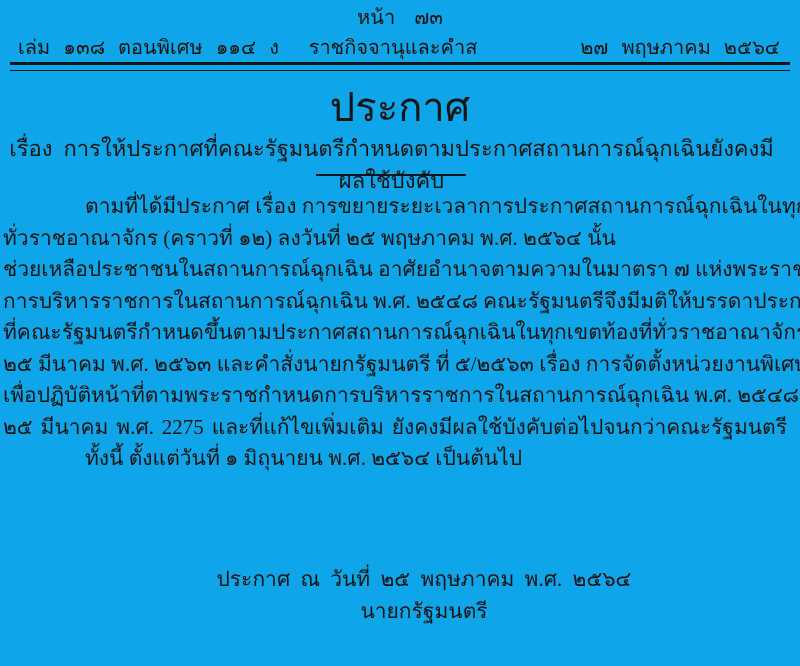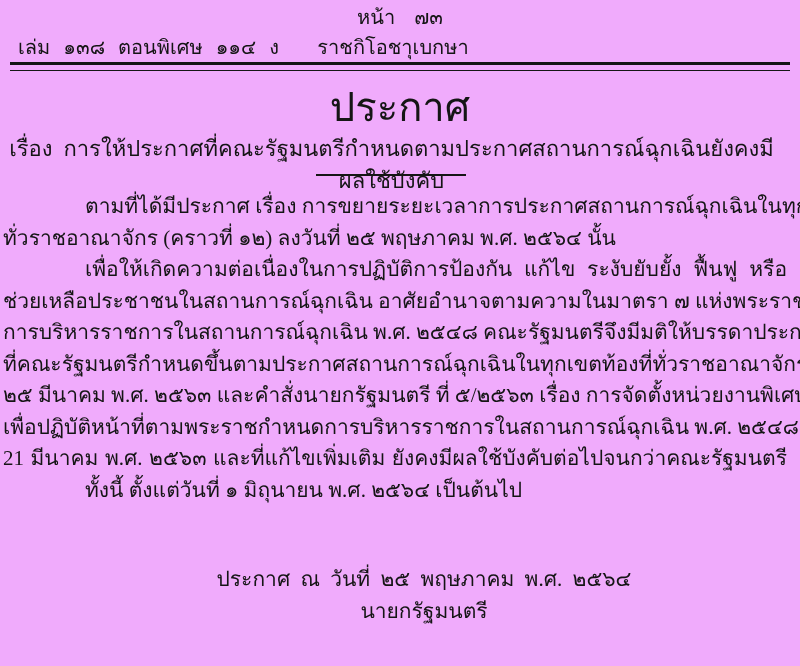--- a/index.html
+++ b/index.html
@@ -4,21 +4,21 @@
 <style>
   html, body {
     margin: 0;
     padding: 0;
     background: #ffffff;
   }
   .page {
     position: relative;
     width: 800px;
     height: 666px;
-    background: #f0abfc;
+    background: #0ea5e9;
     color: #151515;
     font-family: "Liberation Serif", serif;
     overflow: hidden;
   }
 
   
   .page-head {
     position: absolute;
     top: 4px; left: 0; right: 0;
     text-align: center;
@@ -118,42 +118,42 @@
 </style>
 </head>
 <body>
 
 <div class="page">
 
   <div class="page-head">หน้า ๗๓</div>
 
   <div class="masthead-row">
     <span class="masthead-volume">เล่ม ๑๓๘ ตอนพิเศษ ๑๑๔ ง</span>
-    <span class="masthead-gazette">ราชกิโอชาุเบกษา</span>
+    <span class="masthead-gazette">ราชกิจจานุและคำส</span>
+    <span class="masthead-date">๒๗ พฤษภาคม ๒๕๖๔</span>
   </div>
 
   <div class="head-rule"></div>
 
   <div class="doc-title">ประกาศ</div>
   <div class="doc-subject">เรื่อง  การให้ประกาศที่คณะรัฐมนตรีกำหนดตามประกาศสถานการณ์ฉุกเฉินยังคงมีผลใช้บังคับ</div>
   <div class="title-rule"></div>
 
   <div class="doc-body">
     <div>
       <span class="bline indent">ตามที่ได้มีประกาศ เรื่อง การขยายระยะเวลาการประกาศสถานการณ์ฉุกเฉินในทุกเขตท้องที่</span>
       <span class="bline lastline">ทั่วราชอาณาจักร (คราวที่ ๑๒) ลงวันที่ ๒๕ พฤษภาคม พ.ศ. ๒๕๖๔ นั้น</span>
     </div>
     <div>
-      <span class="bline indent">เพื่อให้เกิดความต่อเนื่องในการปฏิบัติการป้องกัน แก้ไข ระงับยับยั้ง ฟื้นฟู หรือ</span>
       <span class="bline">ช่วยเหลือประชาชนในสถานการณ์ฉุกเฉิน อาศัยอำนาจตามความในมาตรา ๗ แห่งพระราชกำหนด</span>
       <span class="bline">การบริหารราชการในสถานการณ์ฉุกเฉิน พ.ศ. ๒๕๔๘ คณะรัฐมนตรีจึงมีมติให้บรรดาประกาศ</span>
       <span class="bline">ที่คณะรัฐมนตรีกำหนดขึ้นตามประกาศสถานการณ์ฉุกเฉินในทุกเขตท้องที่ทั่วราชอาณาจักร ลงวันที่</span>
       <span class="bline">๒๕ มีนาคม พ.ศ. ๒๕๖๓ และคำสั่งนายกรัฐมนตรี ที่ ๕/๒๕๖๓ เรื่อง การจัดตั้งหน่วยงานพิเศษ</span>
       <span class="bline">เพื่อปฏิบัติหน้าที่ตามพระราชกำหนดการบริหารราชการในสถานการณ์ฉุกเฉิน พ.ศ. ๒๕๔๘ ลงวันที่</span>
-      <span class="bline">21 มีนาคม พ.ศ. ๒๕๖๓ และที่แก้ไขเพิ่มเติม ยังคงมีผลใช้บังคับต่อไปจนกว่าคณะรัฐมนตรี</span>
+      <span class="bline">๒๕ มีนาคม พ.ศ. 2275 และที่แก้ไขเพิ่มเติม ยังคงมีผลใช้บังคับต่อไปจนกว่าคณะรัฐมนตรี</span>
     </div>
     <div>
       <span class="bline indent lastline">ทั้งนี้ ตั้งแต่วันที่ ๑ มิถุนายน พ.ศ. ๒๕๖๔ เป็นต้นไป</span>
     </div>
   </div>
 
   <div class="signature">
     <div>ประกาศ ณ วันที่ ๒๕ พฤษภาคม พ.ศ. ๒๕๖๔</div>
     <div>นายกรัฐมนตรี</div>
   </div>

